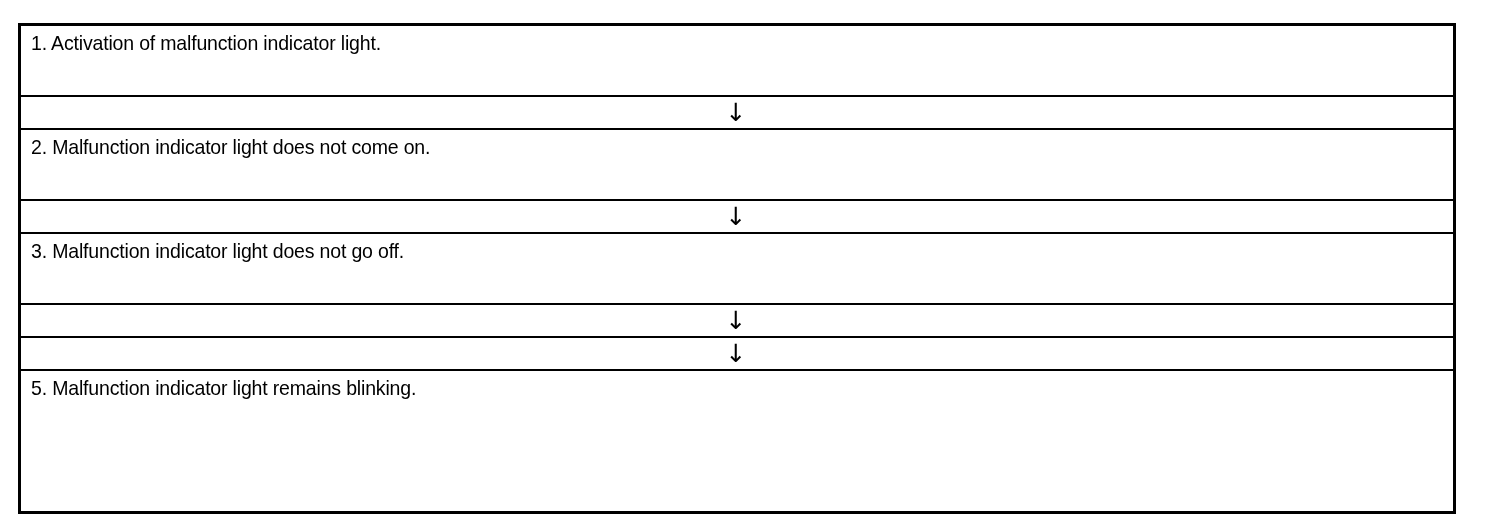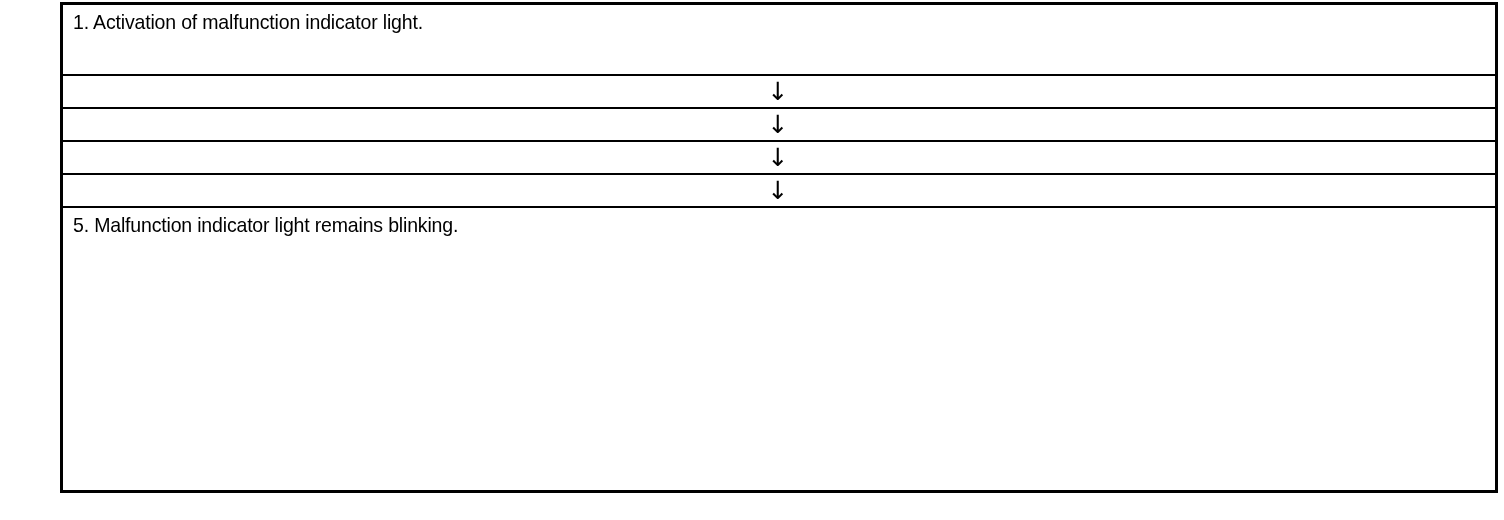--- a/index.html
+++ b/index.html
@@ -10,27 +10,26 @@
   body {
     width: 1504px;
     height: 520px;
     overflow: hidden;
     font-family: "Liberation Sans", sans-serif;
   }
 
   #flow-table {
     position: absolute;
     left: 18px;
-    top: 2px;
+    top: 23px;
     width: 1438px;
     height: 491px;
     box-sizing: border-box;
     border: 3px solid #000000;
     background: #ffffff;
-    margin-left: 42px;
   }
 
   .row {
     box-sizing: border-box;
     width: 100%;
     background: #ffffff;
     position: relative;
   }
 
   .row.step {
@@ -85,25 +84,31 @@
 <div id="flow-table">
 
   <div class="row step">
     <span class="step-text">1. Activation of malfunction indicator light.</span>
   </div>
 
   <div class="row arrow">
     <span class="arrow-glyph">↓</span>
   </div>
 
+  <div class="row step">
+    <span class="step-text">2. Malfunction indicator light does not come on.</span>
+  </div>
 
   <div class="row arrow">
     <span class="arrow-glyph">↓</span>
   </div>
 
+  <div class="row step">
+    <span class="step-text">3. Malfunction indicator light does not go off.</span>
+  </div>
 
   <div class="row arrow">
     <span class="arrow-glyph">↓</span>
   </div>
 
 
   <div class="row arrow">
     <span class="arrow-glyph">↓</span>
   </div>
 

